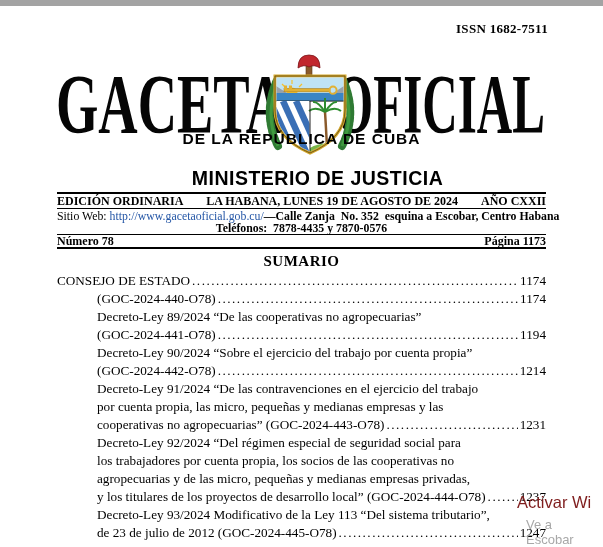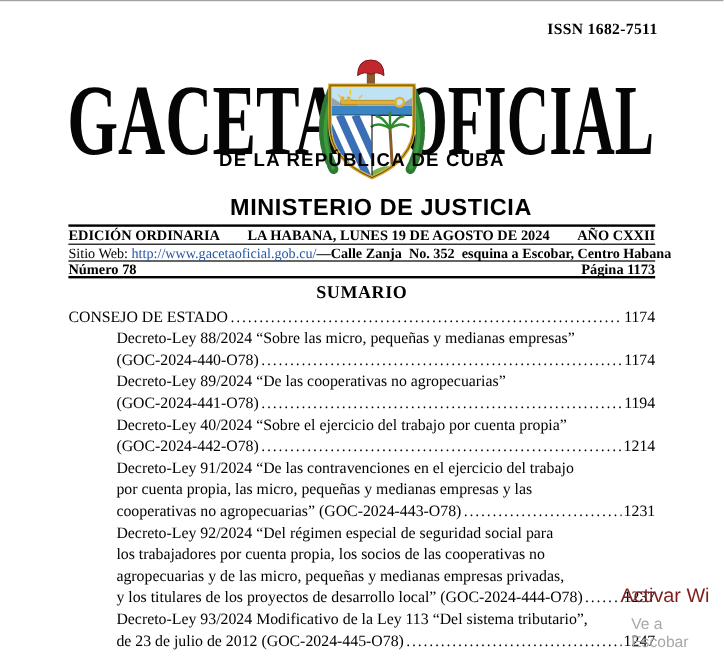--- a/index.html
+++ b/index.html
@@ -1,19 +1,19 @@
 <!DOCTYPE html>
 <html><head>
 <meta charset="utf-8">
 <style>
   html,body { margin:0; padding:0; background:#ffffff; }
   .page {
     position:relative; width:603px; height:547px; background:#ffffff;
     font-family:"Liberation Serif", serif; color:#000;
-    overflow:hidden; border-top:1px solid #a3a3a3; box-sizing:border-box;
+    overflow:hidden; border-top:6px solid #a3a3a3; box-sizing:border-box;
   }
   .issn {
     position:absolute; top:15px; right:55px;
     font-weight:bold; font-size:13px; letter-spacing:0.3px;
   }
   svg.masthead { position:absolute; left:0; top:46px; }
   .mast-word {
     font-family:"Liberation Serif", serif; font-weight:bold;
     font-size:84px; fill:#050505;
   }
@@ -154,20 +154,21 @@
     <div class="inforow row1">
       <span>EDICIÓN ORDINARIA</span>
       <span>LA HABANA, LUNES 19 DE AGOSTO DE 2024</span>
       <span>AÑO CXXII</span>
     </div>
 
     <div class="rule thin"></div>
 
     <div class="siterow"><span class="plain">Sitio Web: </span><a class="link">http://www.gacetaoficial.gob.cu/</a><span class="bold">—Calle Zanja  No. 352  esquina a Escobar, Centro Habana</span></div>
 
+    <div class="phonesrow">Teléfonos:  7878-4435 y 7870-0576</div>
 
     <div class="rule thin"></div>
 
     <div class="inforow row4">
       <span>Número 78</span>
       <span>Página 1173</span>
     </div>
 
     <div class="rule thick"></div>
 
@@ -176,41 +177,38 @@
     <div class="toc">
         <div class="toc-entry">
           <div class="toc-line">
             <span class="toc-text">CONSEJO DE ESTADO</span>
             <span class="leader"></span>
             <span class="toc-page">1174</span>
           </div>
         </div>
         <div class="toc-entry indent">
           <div class="toc-line">
-            <span class="toc-text">Decreto-Ley 88/2024 “Sobre las micro, pequeñas y medianas empresas”</span>
-          </div>
-          <div class="toc-line">
             <span class="toc-text">(GOC-2024-440-O78)</span>
             <span class="leader"></span>
             <span class="toc-page">1174</span>
           </div>
         </div>
         <div class="toc-entry indent">
           <div class="toc-line">
             <span class="toc-text">Decreto-Ley 89/2024 “De las cooperativas no agropecuarias”</span>
           </div>
           <div class="toc-line">
             <span class="toc-text">(GOC-2024-441-O78)</span>
             <span class="leader"></span>
             <span class="toc-page">1194</span>
           </div>
         </div>
         <div class="toc-entry indent">
           <div class="toc-line">
-            <span class="toc-text">Decreto-Ley 40/2024 “Sobre el ejercicio del trabajo por cuenta propia”</span>
+            <span class="toc-text">Decreto-Ley 90/2024 “Sobre el ejercicio del trabajo por cuenta propia”</span>
           </div>
           <div class="toc-line">
             <span class="toc-text">(GOC-2024-442-O78)</span>
             <span class="leader"></span>
             <span class="toc-page">1214</span>
           </div>
         </div>
         <div class="toc-entry indent">
           <div class="toc-line">
             <span class="toc-text">Decreto-Ley 91/2024 “De las contravenciones en el ejercicio del trabajo</span>

